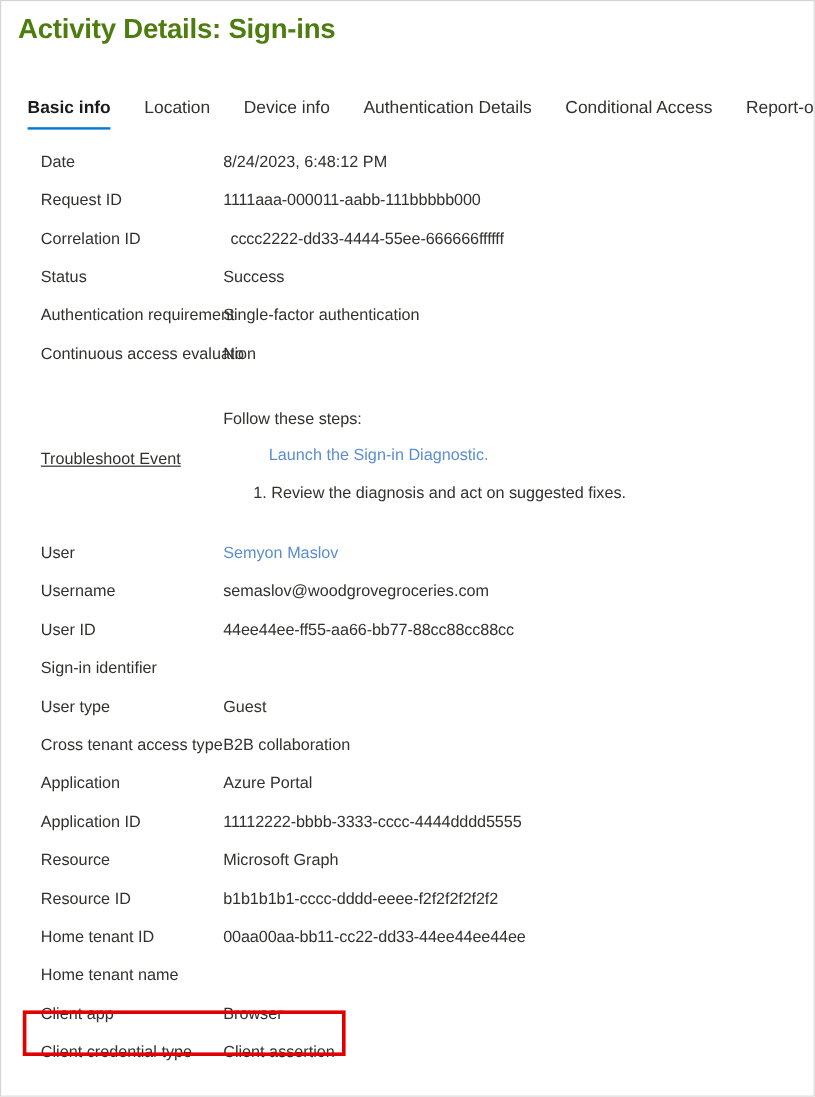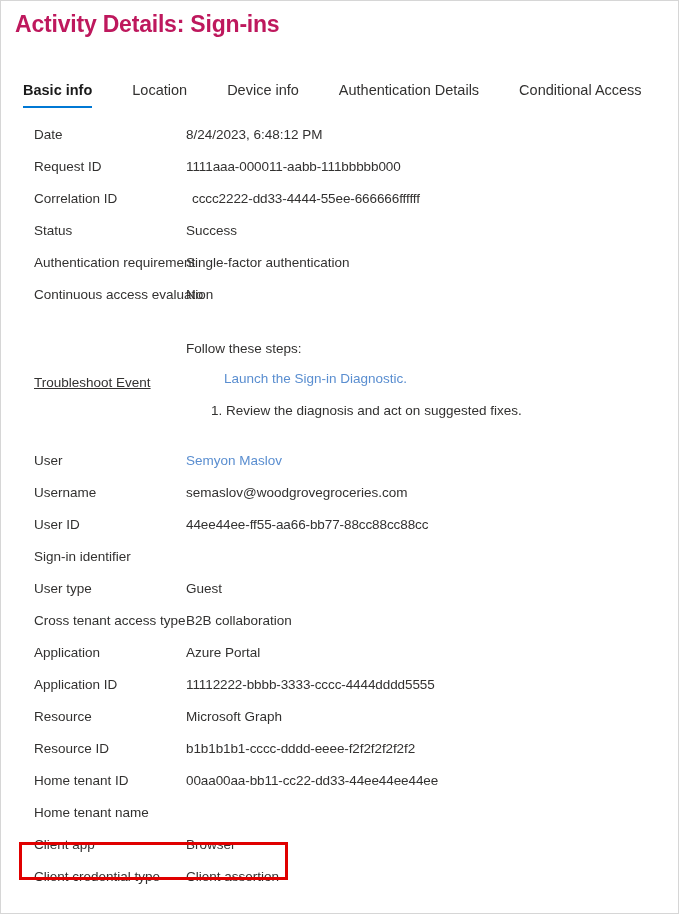--- a/index.html
+++ b/index.html
@@ -21,35 +21,35 @@
     overflow: hidden;
   }
 
   
   .page-title {
     position: absolute;
     left: 14px;
     top: 10px;
     font-size: 23px;
     font-weight: bold;
-    color: #be185d;
+    color: #4d7c0f;
     letter-spacing: -0.2px;
     white-space: nowrap;
   }
 
   
   .tabbar {
     position: absolute;
     left: 22px;
     top: 80px;
     right: 0;
     height: 32px;
     display: flex;
     align-items: flex-start;
-    gap: 12px;
+    gap: 0;
   }
   .tab {
     position: relative;
     font-size: 14.5px;
     color: #323130;
     padding: 0 14px 9px 0;
     margin-right: 14px;
     white-space: nowrap;
     cursor: pointer;
     line-height: 18px;

